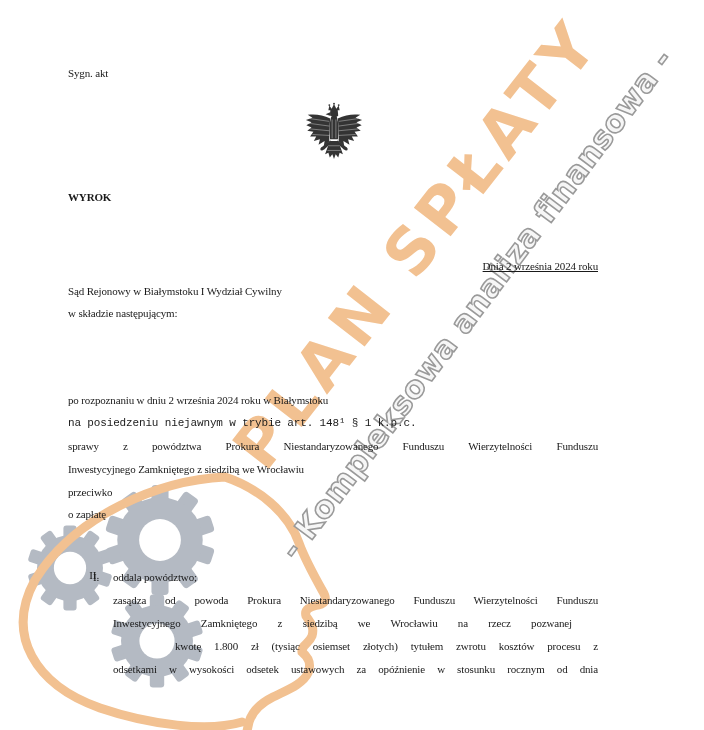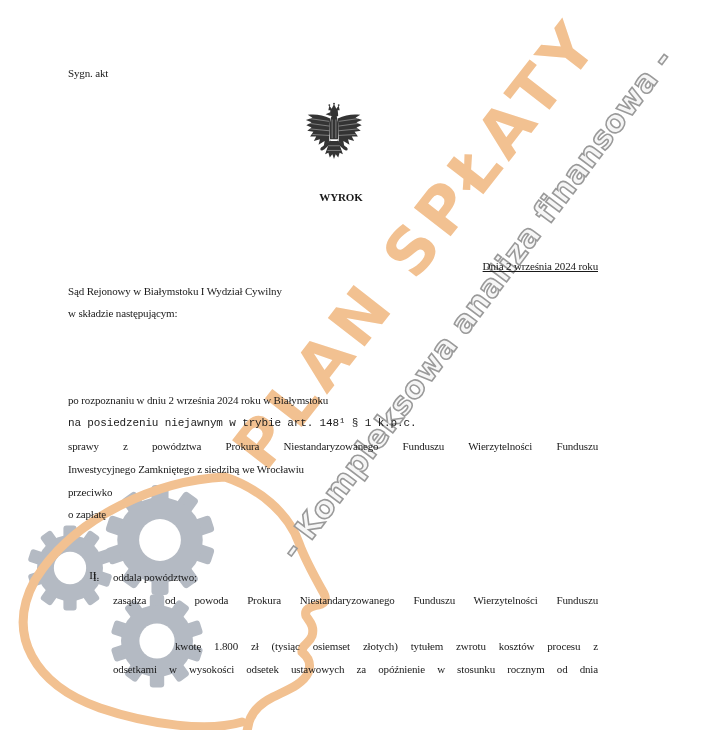--- a/index.html
+++ b/index.html
@@ -1,21 +1,21 @@
 <!DOCTYPE html>
 <html><head>
 <meta charset="utf-8">
 <style>
   html,body{margin:0;padding:0;background:#ffffff;}
   .page{position:relative;width:704px;height:730px;background:#ffffff;overflow:hidden;
         font-family:"Liberation Serif",serif;color:#1a1a1a;}
   .abs{position:absolute;}
   .txt{font-size:11px;line-height:23px;letter-spacing:-0.15px;white-space:nowrap;color:#1a1a1a;z-index:3;}
   .just{text-align:justify;text-align-last:justify;white-space:normal;height:23px;overflow:hidden;}
-  .ttl{font-weight:bold;text-align:center;width:530px;left:76px;white-space:nowrap;}
+  .ttl{font-weight:bold;width:530px;left:68px;white-space:nowrap;}
   .subttl{word-spacing:4px;letter-spacing:0.3px;}
   .datebox{width:530px;left:68px;text-align:right;}
   .marker{width:16px;text-align:right;}
   
   .wm-brand{position:absolute;left:248px;top:425px;height:70px;line-height:70px;
             transform-origin:0 50%;transform:rotate(-52deg);
             font-family:"DejaVu Sans",sans-serif;font-weight:700;font-size:64px;
             letter-spacing:6px;color:#f2c191;white-space:nowrap;z-index:1;}
   .wm-tag{position:absolute;left:287px;top:535px;height:40px;line-height:40px;
           transform-origin:0 50%;transform:rotate(-53deg);
@@ -113,16 +113,17 @@
   <div class="abs txt" style="left:68px;top:458px;">Inwestycyjnego Zamkniętego z siedzibą we Wrocławiu</div>
   <div class="abs txt just" style="left:68px;top:435px;width:530px;">sprawy z powództwa Prokura Niestandaryzowanego Funduszu Wierzytelności Funduszu</div>
   <div class="abs txt" style="left:68px;top:481px;">przeciwko</div>
   <div class="abs txt" style="left:68px;top:503px;">o zapłatę</div>
 
   <div class="abs txt marker" style="left:83px;top:566px;">I.</div>
   <div class="abs txt" style="left:113px;top:566px;">oddala powództwo;</div>
 
   <div class="abs txt marker" style="left:83px;top:564px;">II.</div>
   <div class="abs txt just" style="left:113px;top:589px;width:485px;">zasądza od powoda Prokura Niestandaryzowanego Funduszu Wierzytelności Funduszu</div>
+  <div class="abs txt just" style="left:113px;top:612px;width:459px;">Inwestycyjnego Zamkniętego z siedzibą we Wrocławiu na rzecz pozwanej</div>
   <div class="abs txt just" style="left:175px;top:635px;width:423px;">kwotę 1.800 zł (tysiąc osiemset złotych) tytułem zwrotu kosztów procesu z</div>
   <div class="abs txt just" style="left:113px;top:658px;width:485px;">odsetkami w wysokości odsetek ustawowych za opóźnienie w stosunku rocznym od dnia</div>
 
 </div>
 
 </body></html>

